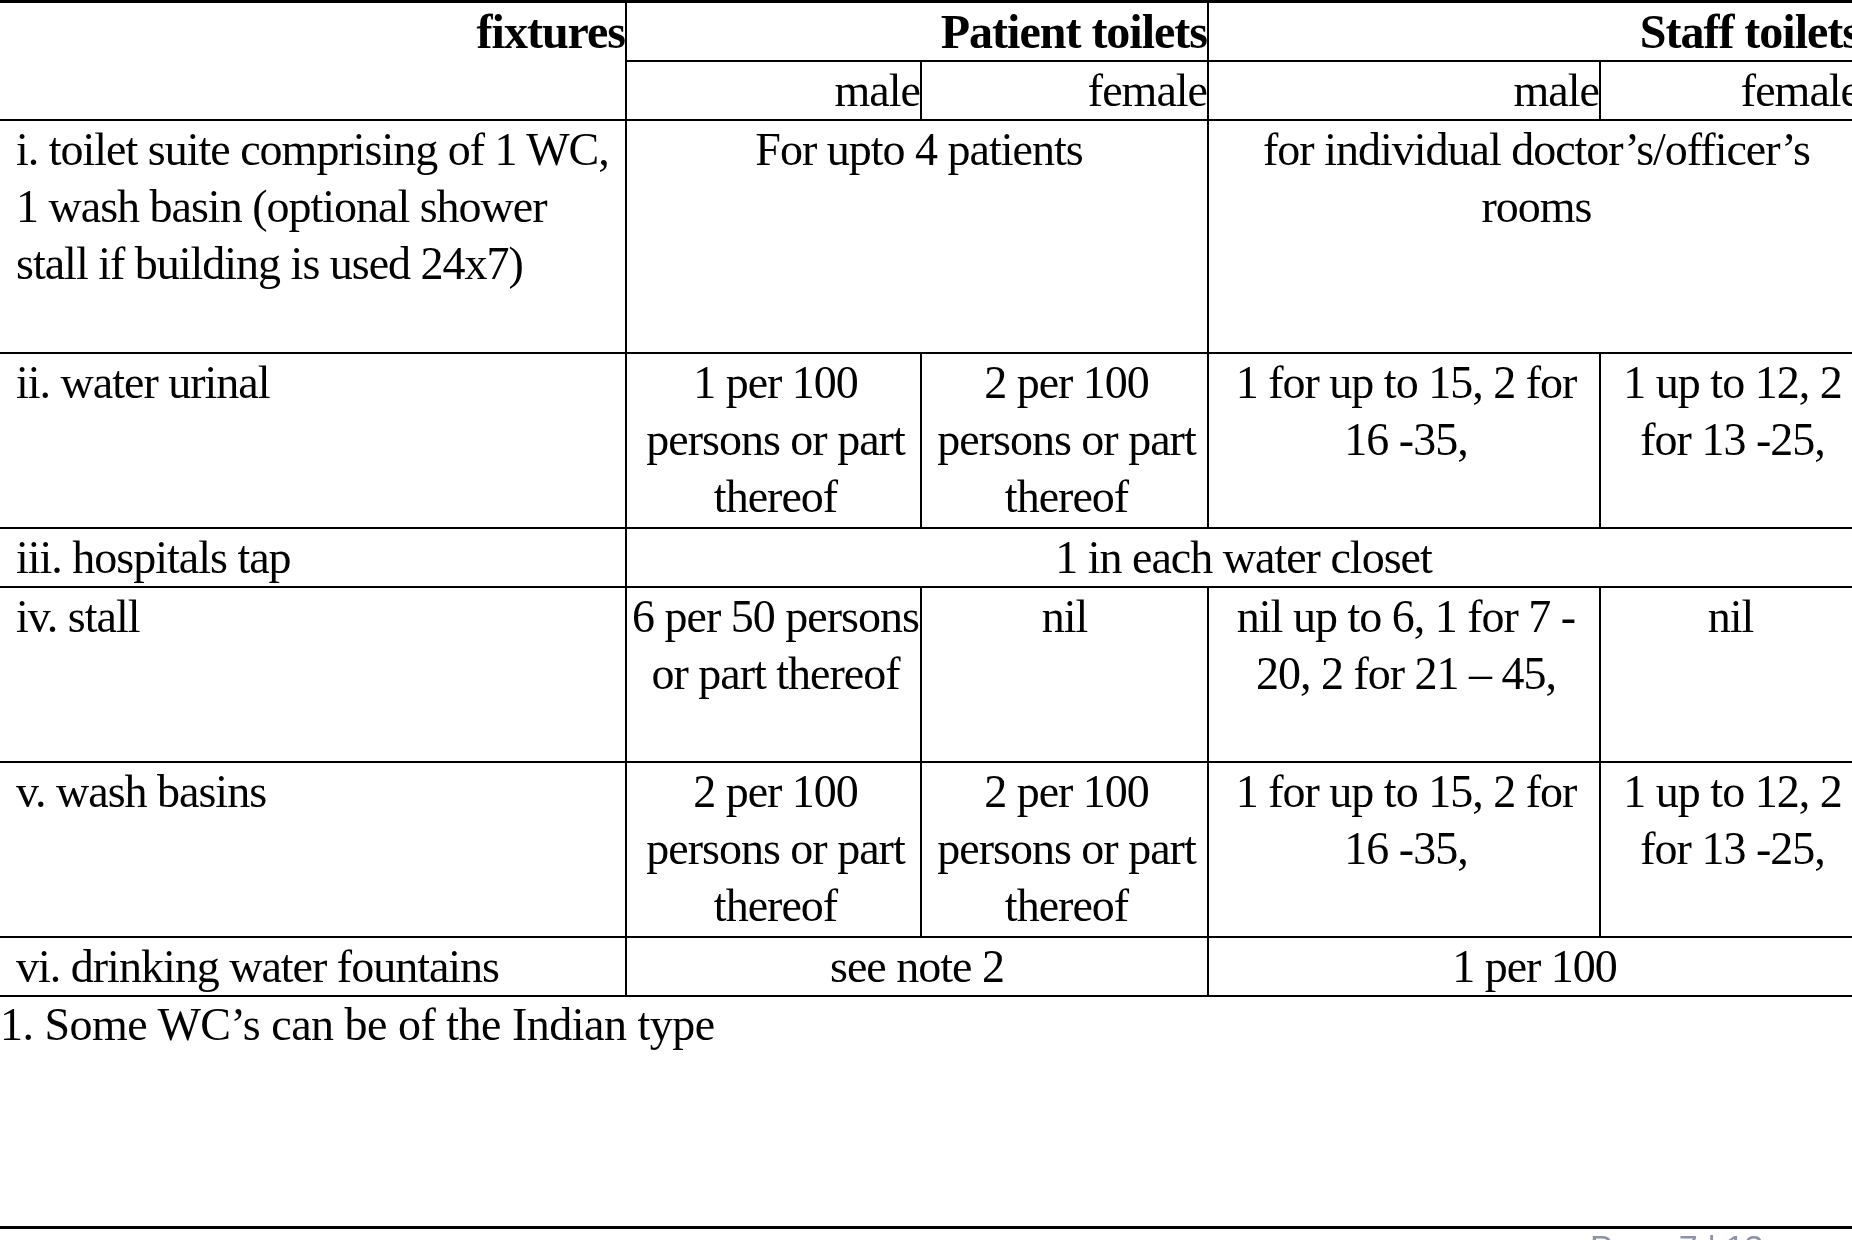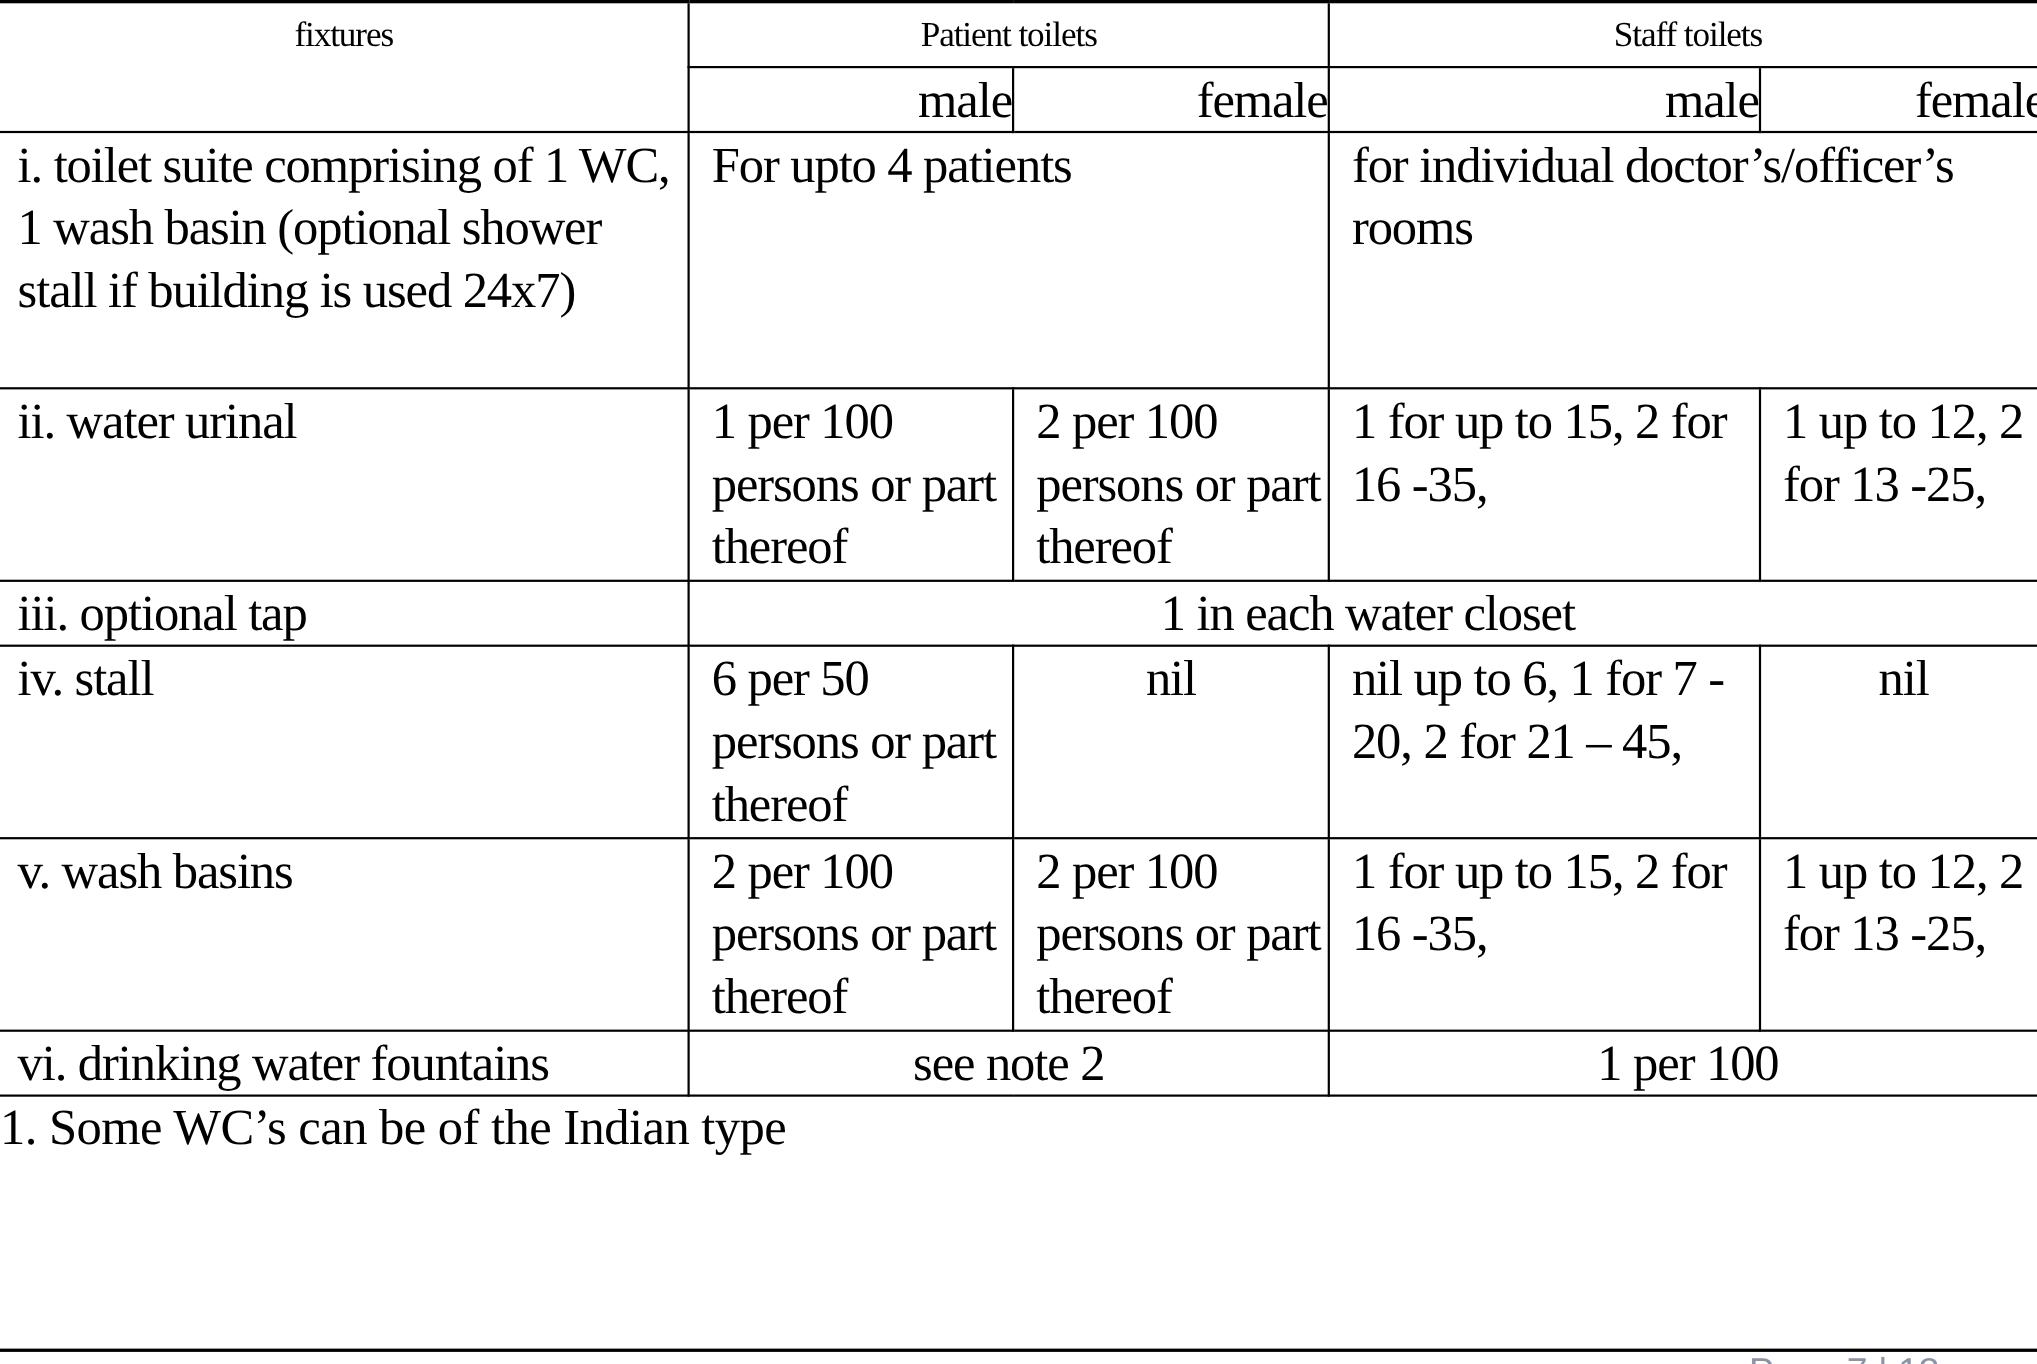--- a/index.html
+++ b/index.html
@@ -1,23 +1,23 @@
 <!DOCTYPE html>
 <html><head>
 <meta charset="utf-8">
 <style>
 html,body{margin:0;padding:0;background:#fff;}
 body{width:1852px;height:1240px;overflow:hidden;position:relative;font-family:"DejaVu Serif","Liberation Serif",serif;color:#000;}
 #page{position:absolute;left:0;top:0;width:1852px;height:1240px;}
 table{position:absolute;left:0;top:0;border-collapse:collapse;table-layout:fixed;width:1860px;font-family:"Liberation Serif","DejaVu Serif",serif;font-size:46px;line-height:57px;letter-spacing:-1px;}
 td,th{border:2px solid #000;vertical-align:top;padding:0;}
-th{font-weight:normal;text-align:center;font-size:32px;}
+th{font-weight:bold;text-align:right;font-size:48px;}
 .sub{font-weight:normal;text-align:right;font-size:46px;}
 td.c{text-align:center;}
-td.p{padding-left:20px;}
+td.p{padding-left:4px;text-align:center;}
 td.f{padding-left:16px;}
 table tr:first-child th{border-top:3px solid #000;}
 #notes{position:absolute;left:0;top:996px;font-family:"Liberation Serif","DejaVu Serif",serif;font-size:46px;line-height:57px;letter-spacing:-0.5px;}
 #rule{position:absolute;left:0;top:1226px;width:1852px;border-top:3px solid #000;}
 #pagenum{position:absolute;left:1590px;top:1228px;font-family:"Liberation Sans","DejaVu Sans",sans-serif;font-size:34px;color:#8a94a6;white-space:nowrap;}
 </style>
 </head>
 <body>
 
 <div id="page">
@@ -47,21 +47,21 @@
     <td class="p" colspan="2" style="border-right:none">for individual doctor’s/officer’s rooms</td>
   </tr>
   <tr style="height:175px">
     <td class="f" style="border-left:none">ii. water urinal</td>
     <td class="p">1 per 100 persons or part thereof</td>
     <td class="p">2 per 100 persons or part thereof</td>
     <td class="p">1 for up to 15, 2 for 16 -35,</td>
     <td class="p" style="border-right:none">1 up to 12, 2 for 13 -25,</td>
   </tr>
   <tr style="height:58px">
-    <td class="f" style="border-left:none">iii. optional tap</td>
+    <td class="f" style="border-left:none">iii. hospitals tap</td>
     <td class="c" colspan="4" style="border-right:none">1 in each water closet</td>
   </tr>
   <tr style="height:175px">
     <td class="f" style="border-left:none">iv. stall</td>
     <td class="p">6 per 50 persons or part thereof</td>
     <td class="c">nil</td>
     <td class="p">nil up to 6, 1 for 7 - 20, 2 for 21 – 45,</td>
     <td class="c" style="border-right:none">nil</td>
   </tr>
   <tr style="height:175px">

